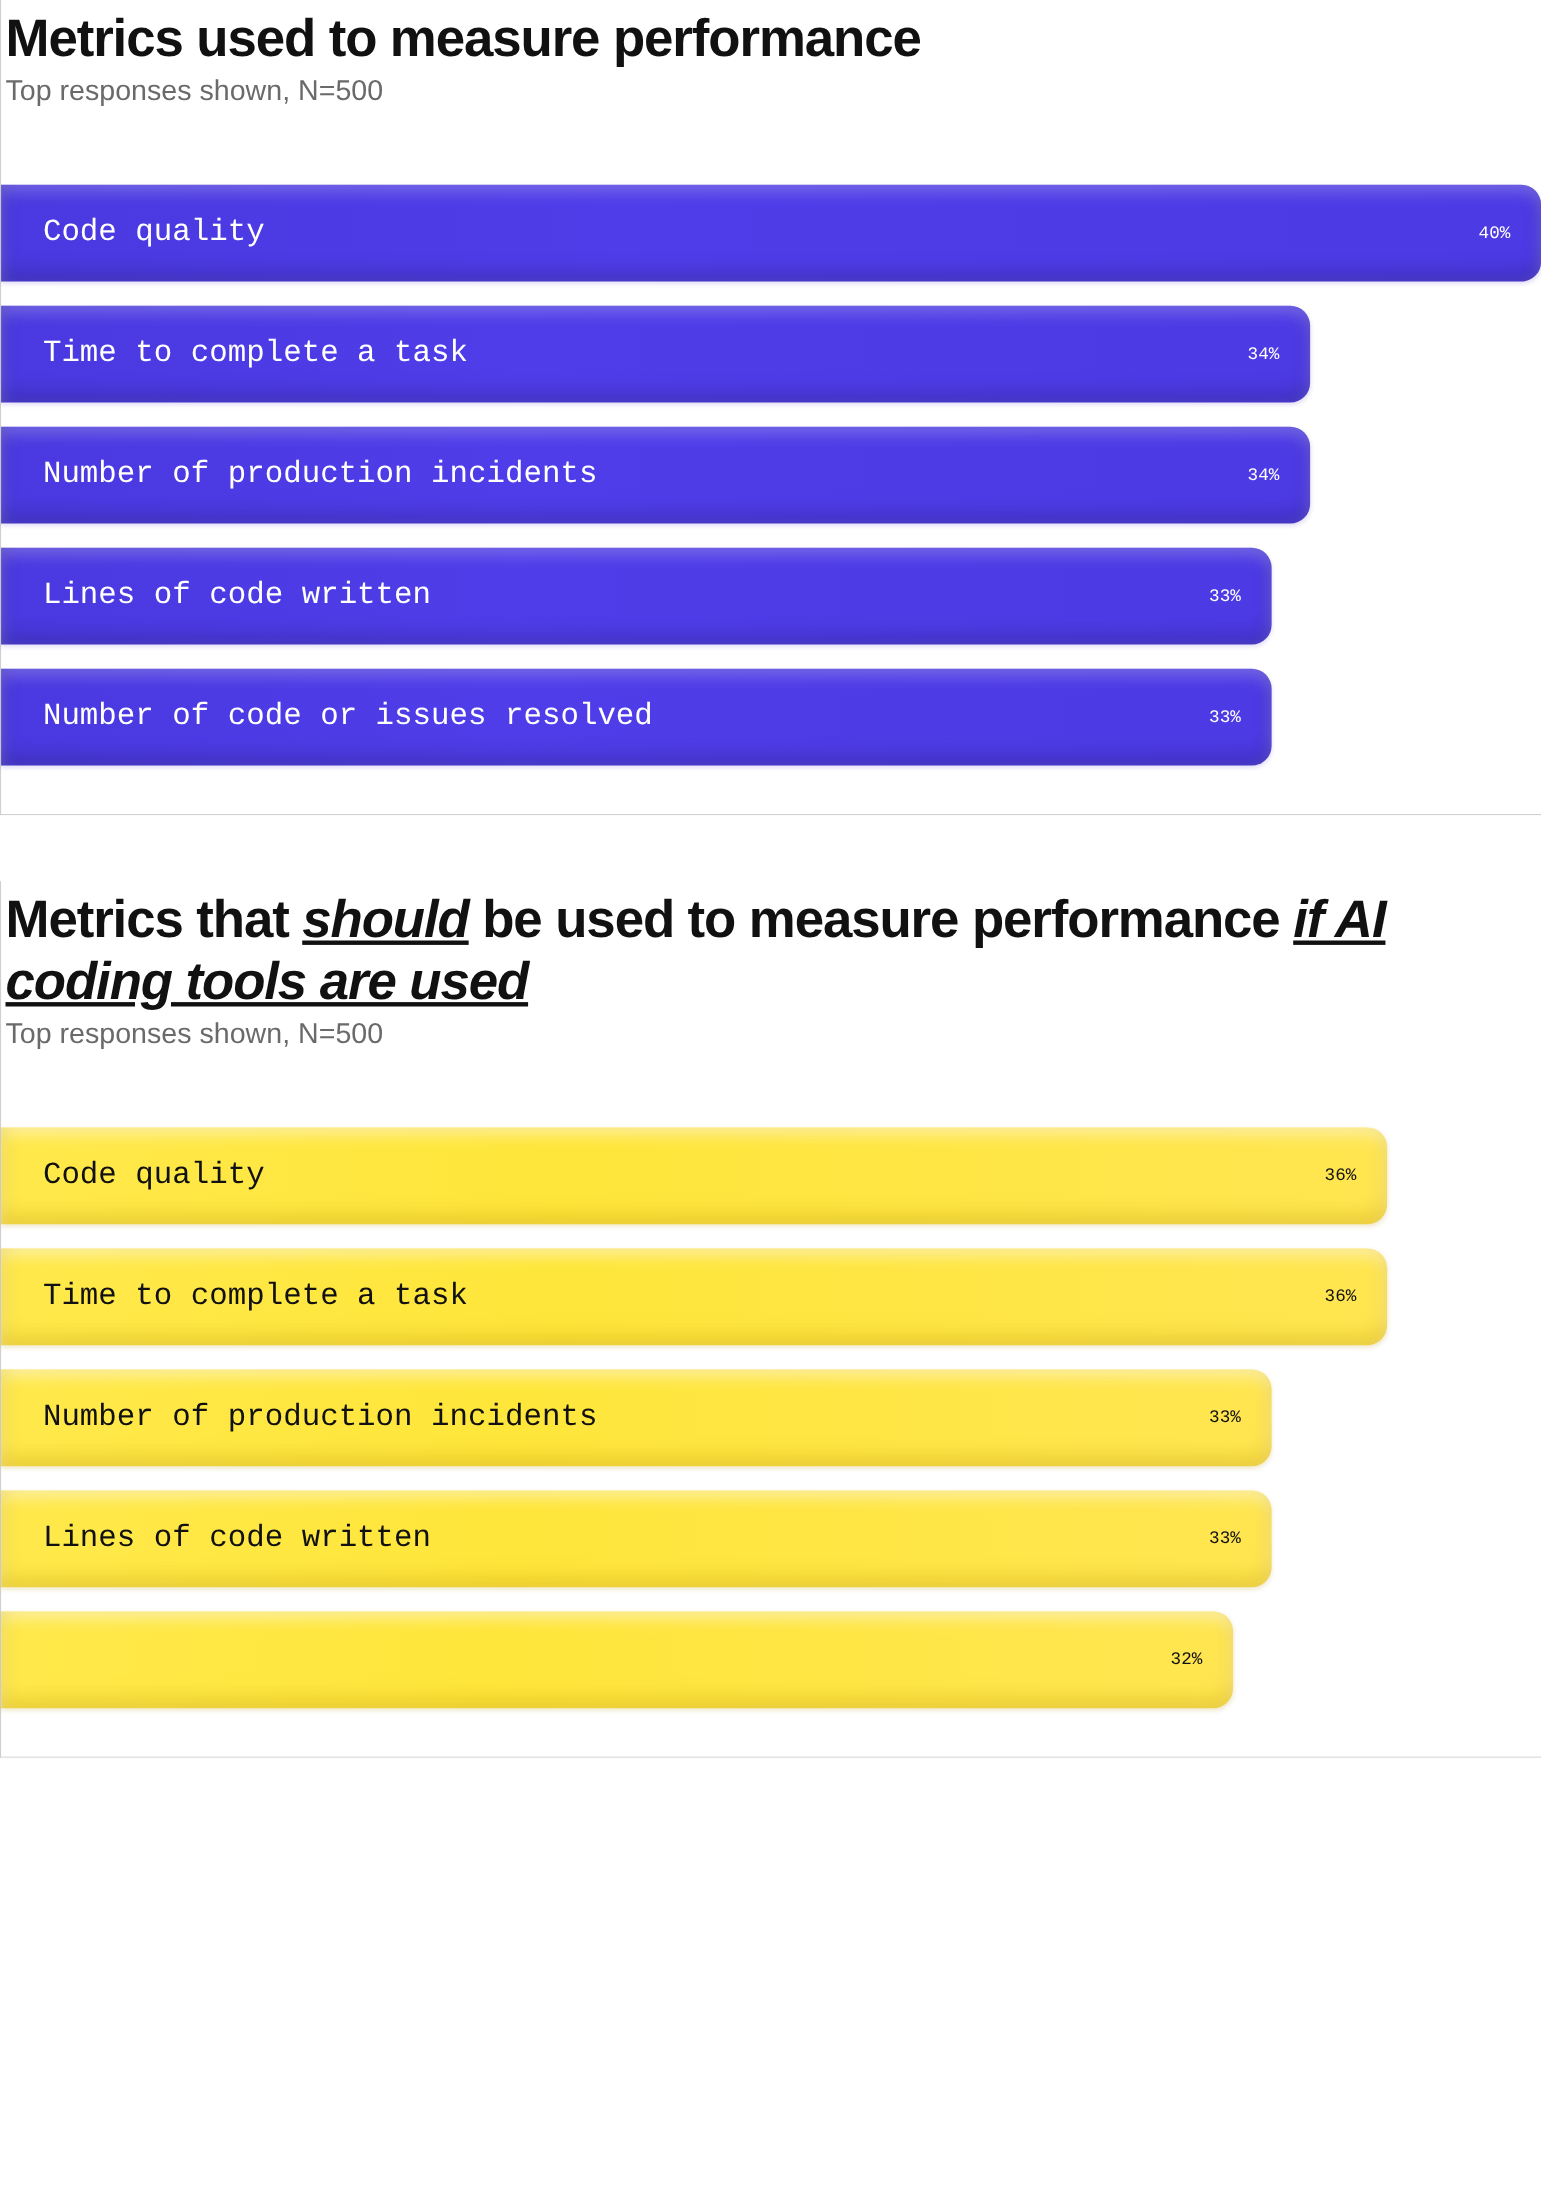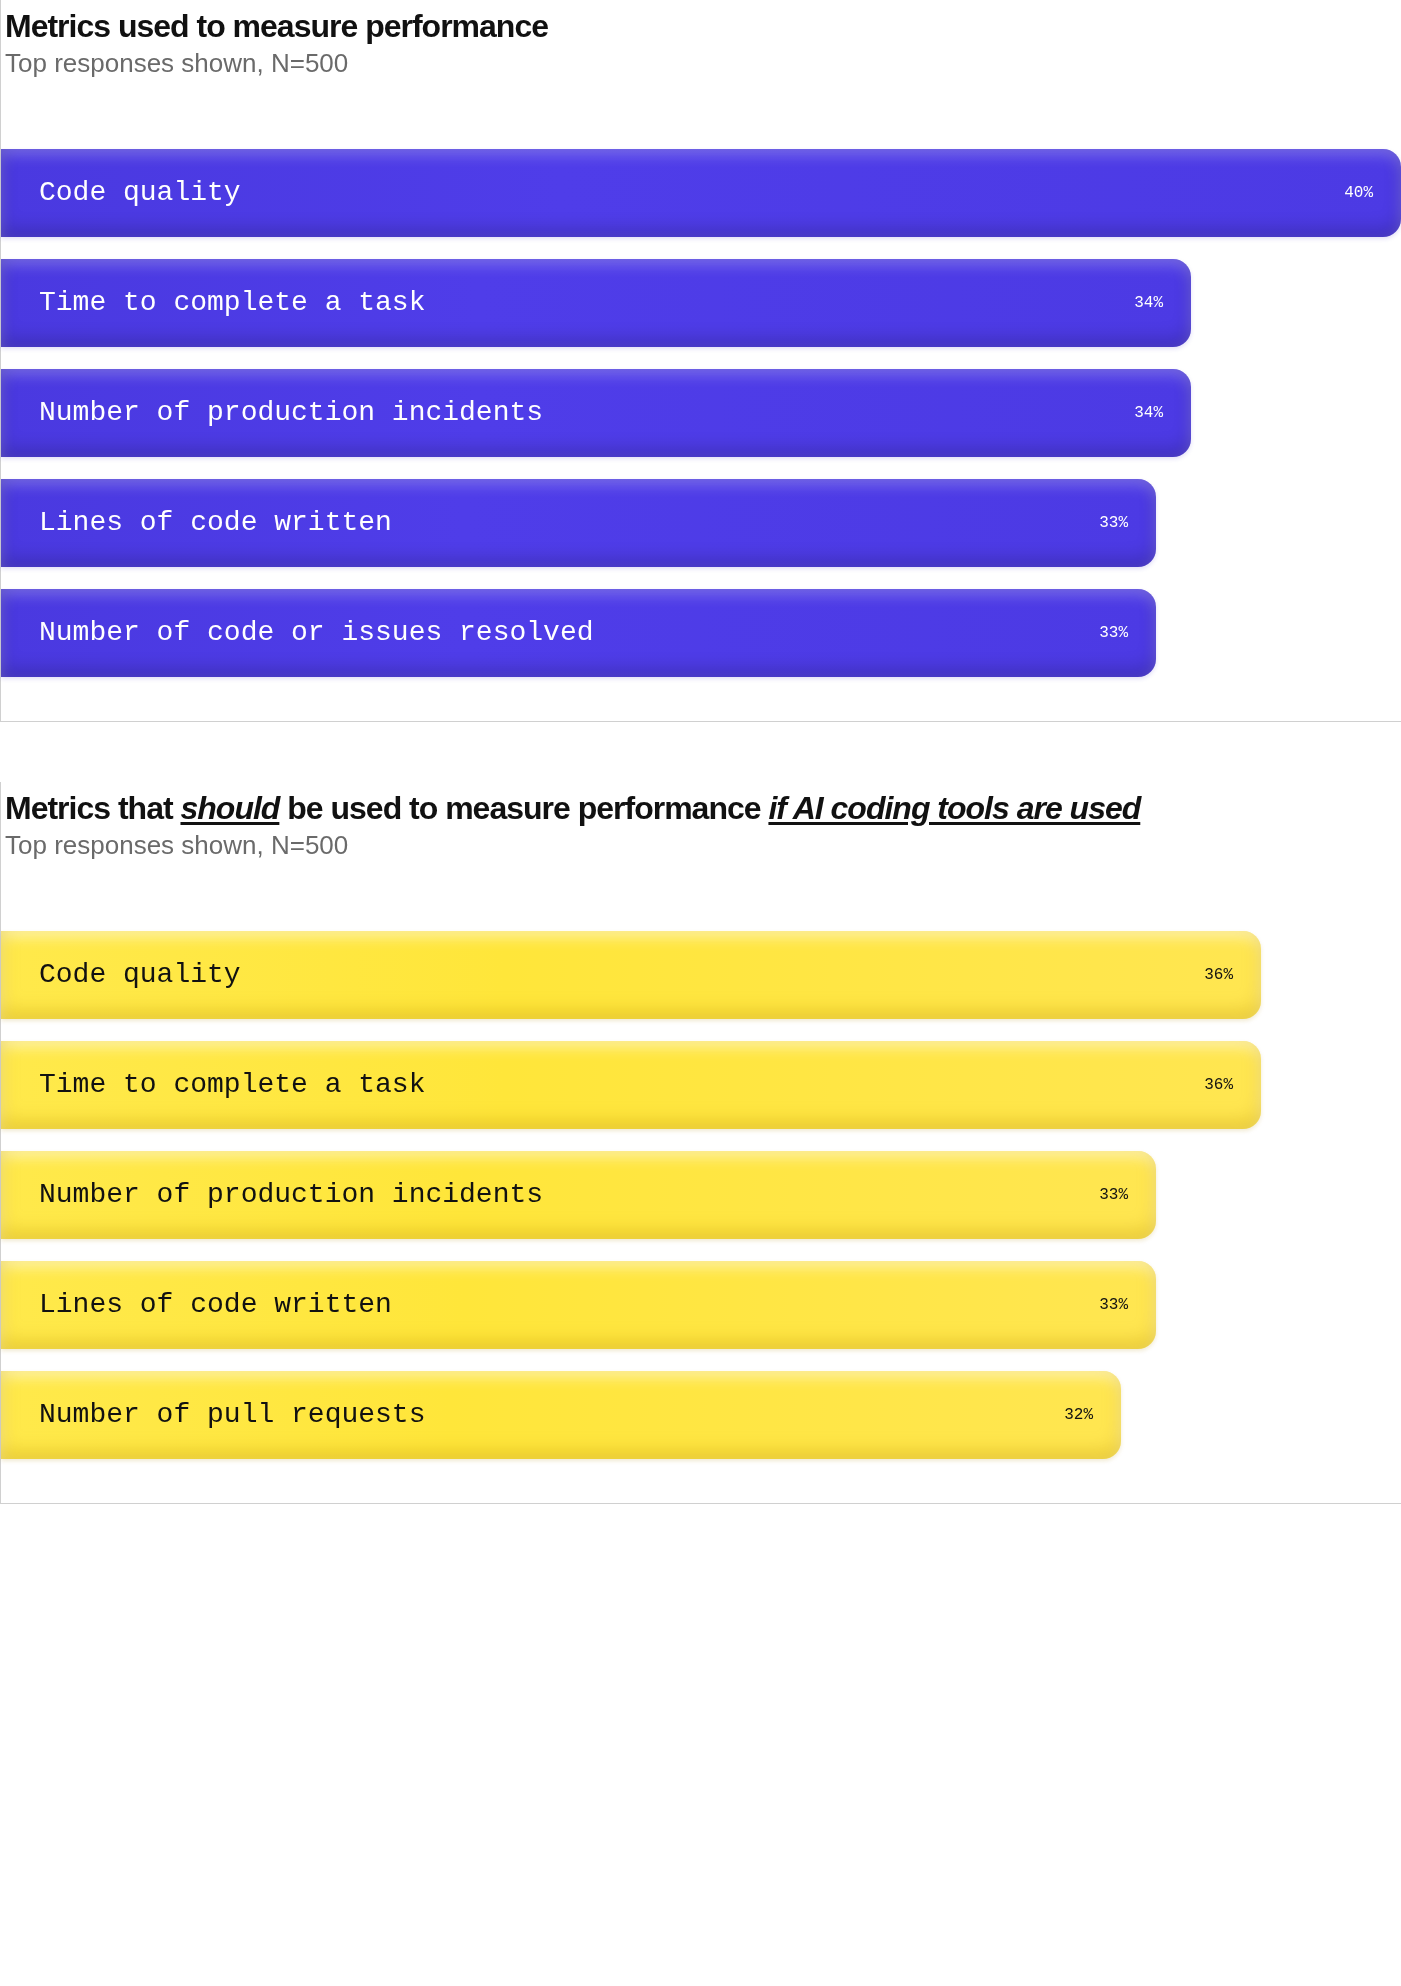--- a/index.html
+++ b/index.html
@@ -12,21 +12,21 @@
   .chart-block {
     border-left: 1px solid #d0d0d0;
     border-bottom: 1px solid #d0d0d0;
     padding: 0;
     position: relative;
   }
   .chart-header {
     padding: 8px 4px 24px 4px;
   }
   .chart-title {
-    font-size: 32px;
+    font-size: 48px;
     font-weight: 800;
     letter-spacing: -1px;
     line-height: 1.18;
     color: #111;
   }
   .chart-title .em-underline {
     font-style: italic;
     text-decoration: underline;
     text-underline-offset: 3px;
   }
@@ -156,18 +156,17 @@
       </div>
     </div>
     <div class="bar-row">
       <div class="bar" style="width: 82.5%;">
         <span class="bar-label">Lines of code written</span>
         <span class="bar-value">33%</span>
       </div>
     </div>
     <div class="bar-row">
       <div class="bar" style="width: 80%;">
-        <span class="bar-label">Number of pull requests</span>
         <span class="bar-value">32%</span>
       </div>
     </div>
   </div>
 </section>
 
 </body></html>

